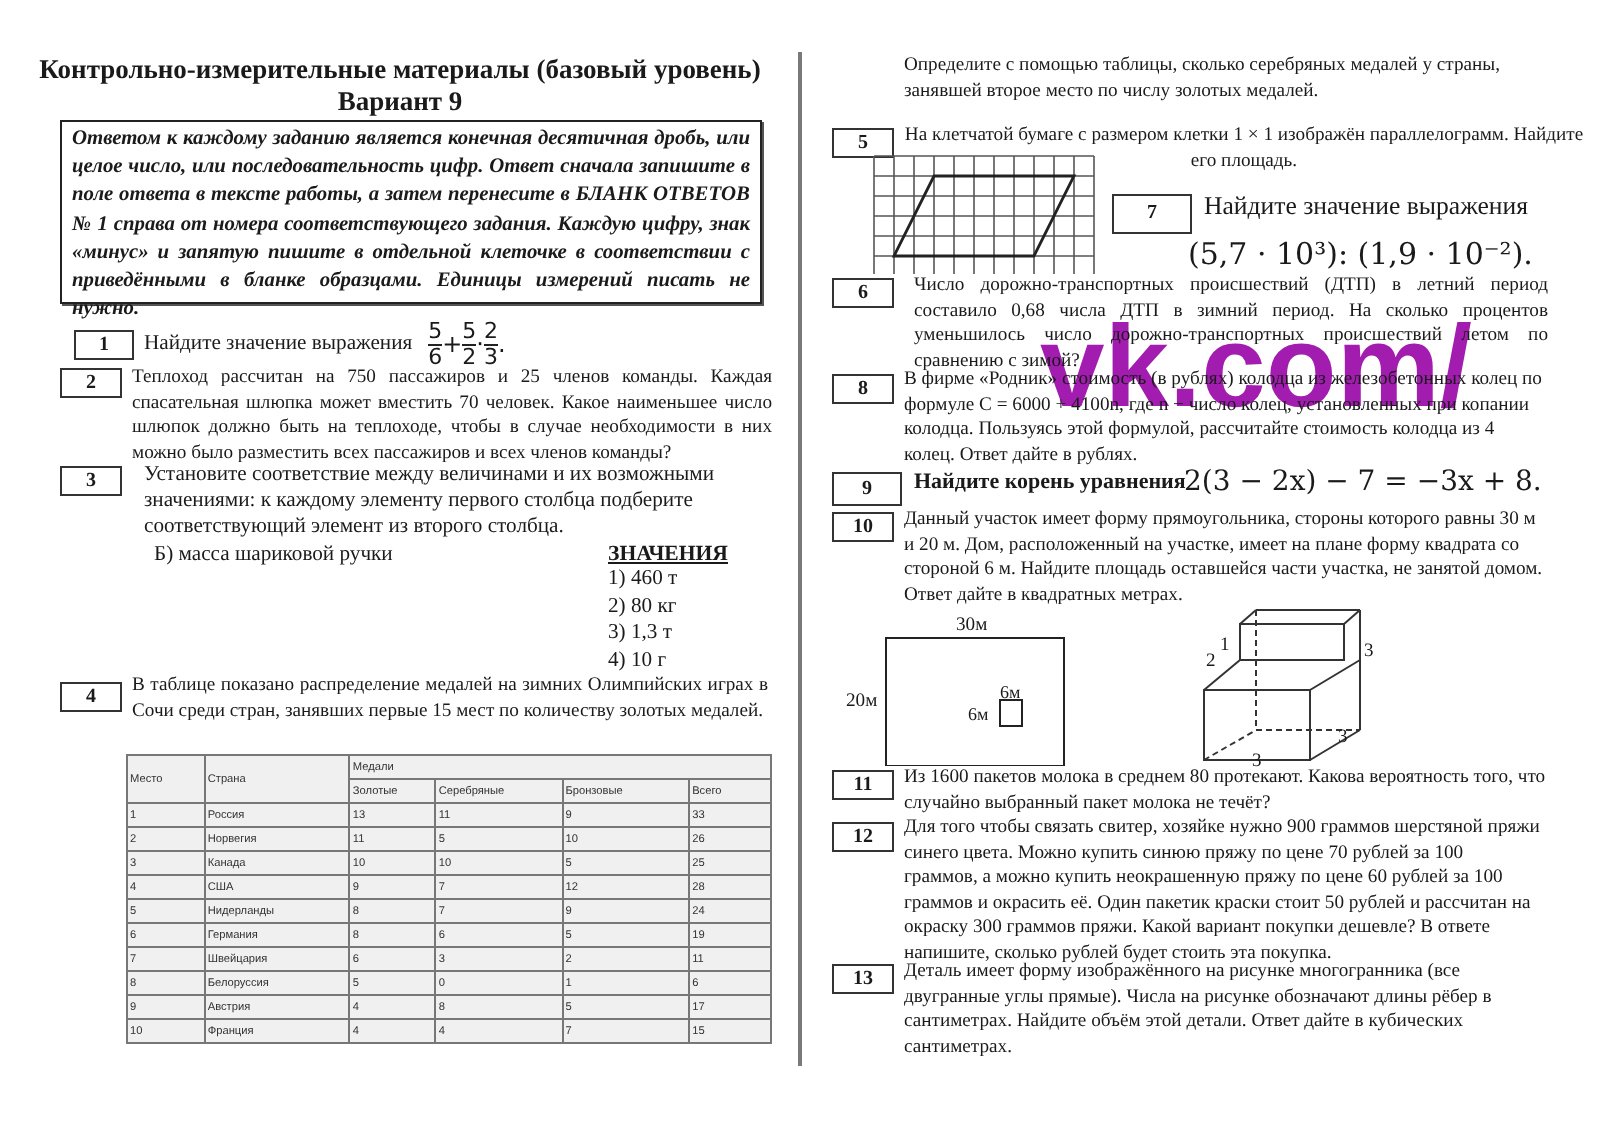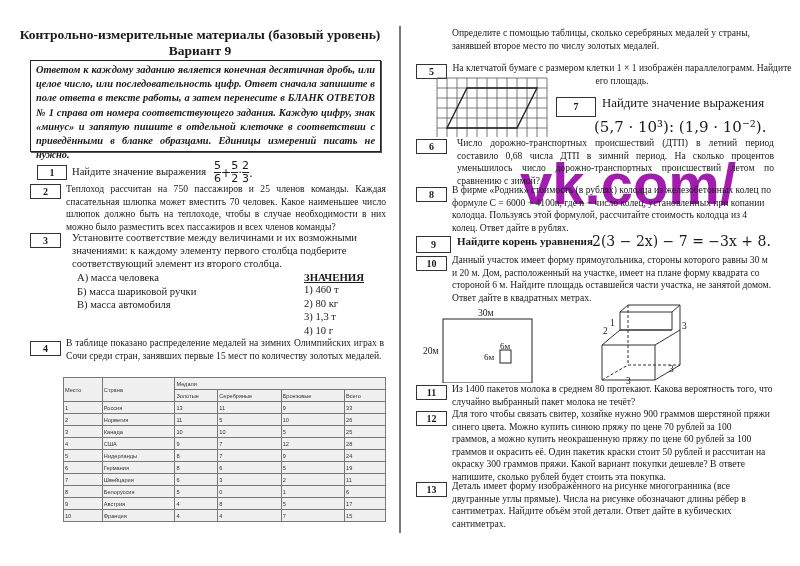--- a/index.html
+++ b/index.html
@@ -54,23 +54,21 @@
   <span>Найдите значение выражения</span>&nbsp;&nbsp;
   <span class="frac"><span>5</span><span class="den">6</span></span><span class="op">+</span><span class="frac"><span>5</span><span class="den">2</span></span><span class="op">·</span><span class="frac"><span>2</span><span class="den">3</span></span><span class="op">.</span>
 </div>
 
 <div class="numbox" style="left:30px; top:184px;">2</div>
 <div class="txt" style="left:66px; top:183px; width:320px;">Теплоход рассчитан на 750 пассажиров и 25 членов команды. Каждая спасательная шлюпка может вместить 70 человек. Какое наименьшее число шлюпок должно быть на теплоходе, чтобы в случае необходимости в них можно было разместить всех пассажиров и всех членов команды?</div>
 
 <div class="numbox" style="left:30px; top:233px;">3</div>
 <div class="txt-lg" style="left:72px; top:231px; width:300px; line-height:13px;">Установите соответствие между величинами и их возможными значениями: к каждому элементу первого столбца подберите соответствующий элемент из второго столбца.</div>
 <div class="abs" style="left:77px; top:271px; width:230px;">
-  <div class="match-row">А) масса человека</div>
   <div class="match-row">Б) масса шариковой ручки</div>
-  <div class="match-row">В) масса автомобиля</div>
 </div>
 <div class="abs" style="left:304px; top:271px; width:80px;">
   <div class="match-head">ЗНАЧЕНИЯ</div>
   <div class="match-row">1) 460 т</div>
   <div class="match-row">2) 80 кг</div>
   <div class="match-row">3) 1,3 т</div>
   <div class="match-row">4) 10 г</div>
 </div>
 
 <div class="numbox" style="left:30px; top:341px;">4</div>
@@ -260,19 +258,19 @@
     </g>
   </g>
 </svg>
 <div class="abs" style="left:610px; top:318px; font-size:9.5px;">1</div>
 <div class="abs" style="left:603px; top:326px; font-size:9.5px;">2</div>
 <div class="abs" style="left:682px; top:321px; font-size:9.5px;">3</div>
 <div class="abs" style="left:669px; top:364px; font-size:9.5px;">3</div>
 <div class="abs" style="left:626px; top:376px; font-size:9.5px;">3</div>
 
 <div class="numbox" style="left:416px; top:385px;">11</div>
-<div class="txt" style="left:452px; top:383px; width:330px; text-align:left;">Из 1400 пакетов молока в среднем 80 протекают. Какова вероятность того, что случайно выбранный пакет молока не течёт?</div>
+<div class="txt" style="left:452px; top:383px; width:330px; text-align:left;">Из 1600 пакетов молока в среднем 80 протекают. Какова вероятность того, что случайно выбранный пакет молока не течёт?</div>
 
 <div class="numbox" style="left:416px; top:411px;">12</div>
 <div class="txt" style="left:452px; top:408px; width:318px; text-align:left;">Для того чтобы связать свитер, хозяйке нужно 900 граммов шерстяной пряжи синего цвета. Можно купить синюю пряжу по цене 70 рублей за 100 граммов, а можно купить неокрашенную пряжу по цене 60 рублей за 100 граммов и окрасить её. Один пакетик краски стоит 50 рублей и рассчитан на окраску 300 граммов пряжи. Какой вариант покупки дешевле? В ответе напишите, сколько рублей будет стоить эта покупка.</div>
 
 <div class="numbox" style="left:416px; top:482px;">13</div>
 <div class="txt" style="left:452px; top:480px; width:320px; text-align:left;">Деталь имеет форму изображённого на рисунке многогранника (все двугранные углы прямые). Числа на рисунке обозначают длины рёбер в сантиметрах. Найдите объём этой детали. Ответ дайте в кубических сантиметрах.</div>
 
 </body></html>

